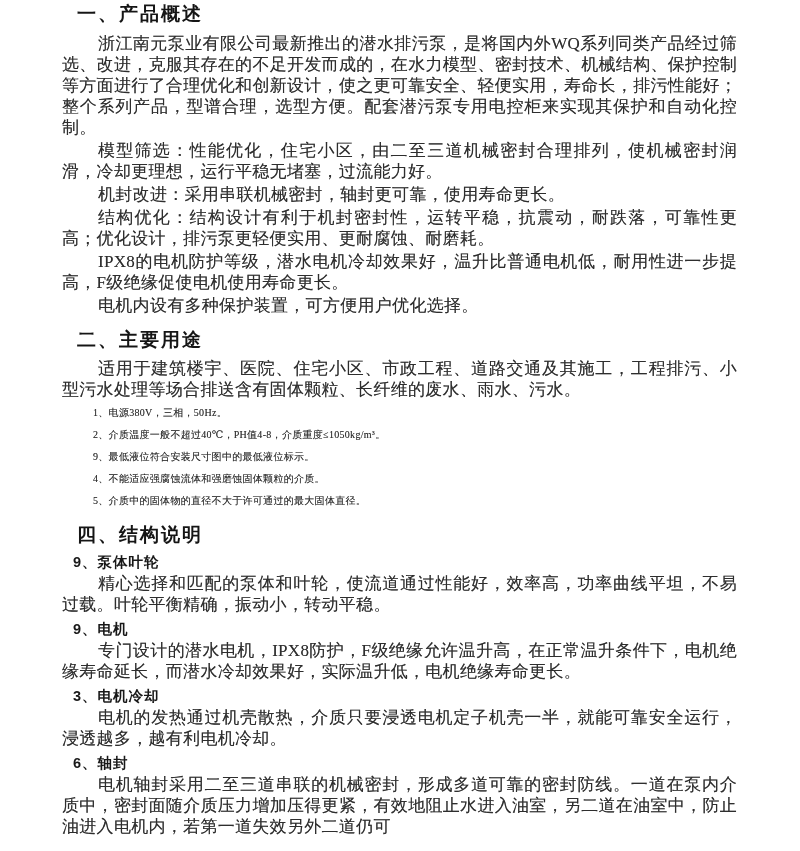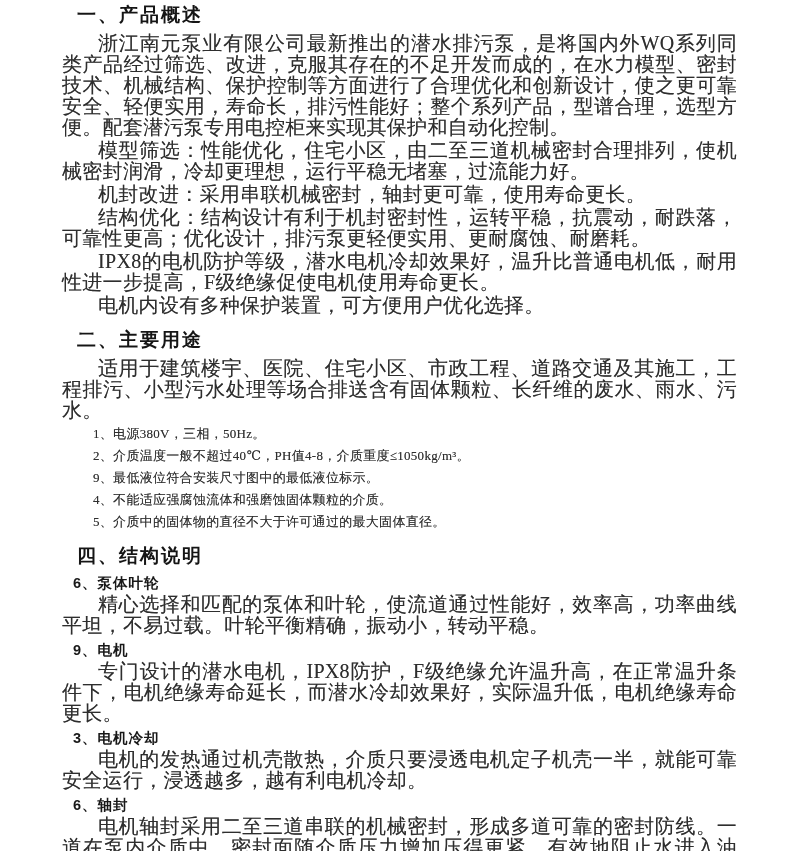--- a/index.html
+++ b/index.html
@@ -21,32 +21,32 @@
   }
   h2.sec-heading {
     font-family: "Liberation Sans", "DejaVu Sans", sans-serif;
     font-size: 19px;
     line-height: 24px;
     font-weight: bold;
     color: #151515;
     letter-spacing: 2px;
     margin: 12px 0 6px 15px;
   }
-  section:first-child h2.sec-heading { margin-top: 0; }
+  section:first-child h2.sec-heading { margin-top: 0; font-family: Liberation Mono, monospace; }
   p.para {
-    font-size: 20px;
+    font-size: 17px;
     line-height: 21px;
     margin: 0 0 2px 0;
     text-align: justify;
     text-indent: 36px;
     letter-spacing: 0.3px;
     text-shadow: 0 0 0.5px rgba(60,60,60,0.55);
   }
   p.cond-item {
-    font-size: 13px;
+    font-size: 10px;
     line-height: 21px;
     margin: 0 0 1px 31px;
     letter-spacing: 0.3px;
     text-shadow: 0 0 0.5px rgba(60,60,60,0.55);
   }
   h3.sub-heading {
     font-family: "Liberation Sans", "DejaVu Sans", sans-serif;
     font-size: 14.5px;
     line-height: 18px;
     font-weight: bold;
@@ -80,21 +80,21 @@
     <p class="cond-item">2、介质温度一般不超过40℃，PH值4-8，介质重度≤1050kg/m³。</p>
     <p class="cond-item">9、最低液位符合安装尺寸图中的最低液位标示。</p>
     <p class="cond-item">4、不能适应强腐蚀流体和强磨蚀固体颗粒的介质。</p>
     <p class="cond-item">5、介质中的固体物的直径不大于许可通过的最大固体直径。</p>
   </section>
 
   <section>
     <h2 class="sec-heading">四、结构说明</h2>
 
     <div class="subsection">
-      <h3 class="sub-heading">6、泵体叶轮</h3>
+      <h3 class="sub-heading">9、泵体叶轮</h3>
       <p class="para">精心选择和匹配的泵体和叶轮，使流道通过性能好，效率高，功率曲线平坦，不易过载。叶轮平衡精确，振动小，转动平稳。</p>
     </div>
 
     <div class="subsection">
       <h3 class="sub-heading">9、电机</h3>
       <p class="para">专门设计的潜水电机，IPX8防护，F级绝缘允许温升高，在正常温升条件下，电机绝缘寿命延长，而潜水冷却效果好，实际温升低，电机绝缘寿命更长。</p>
     </div>
 
     <div class="subsection">
       <h3 class="sub-heading">3、电机冷却</h3>

